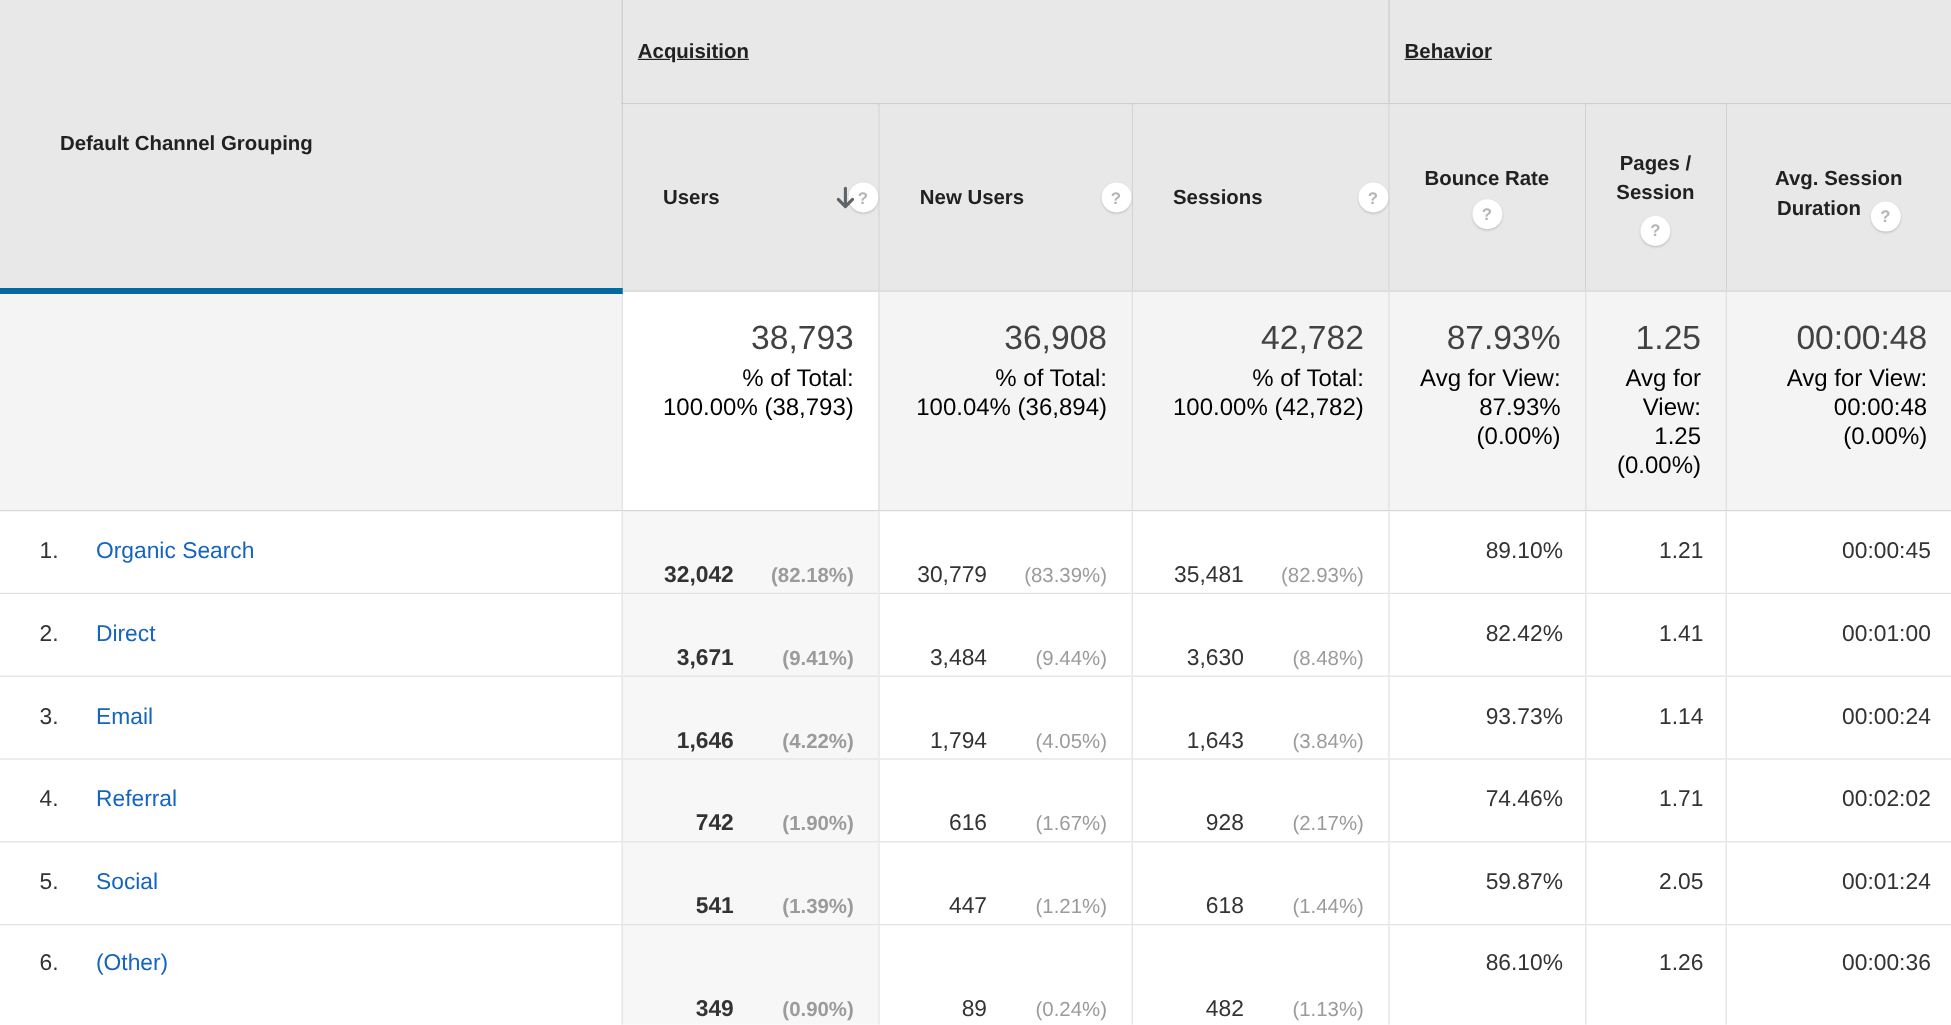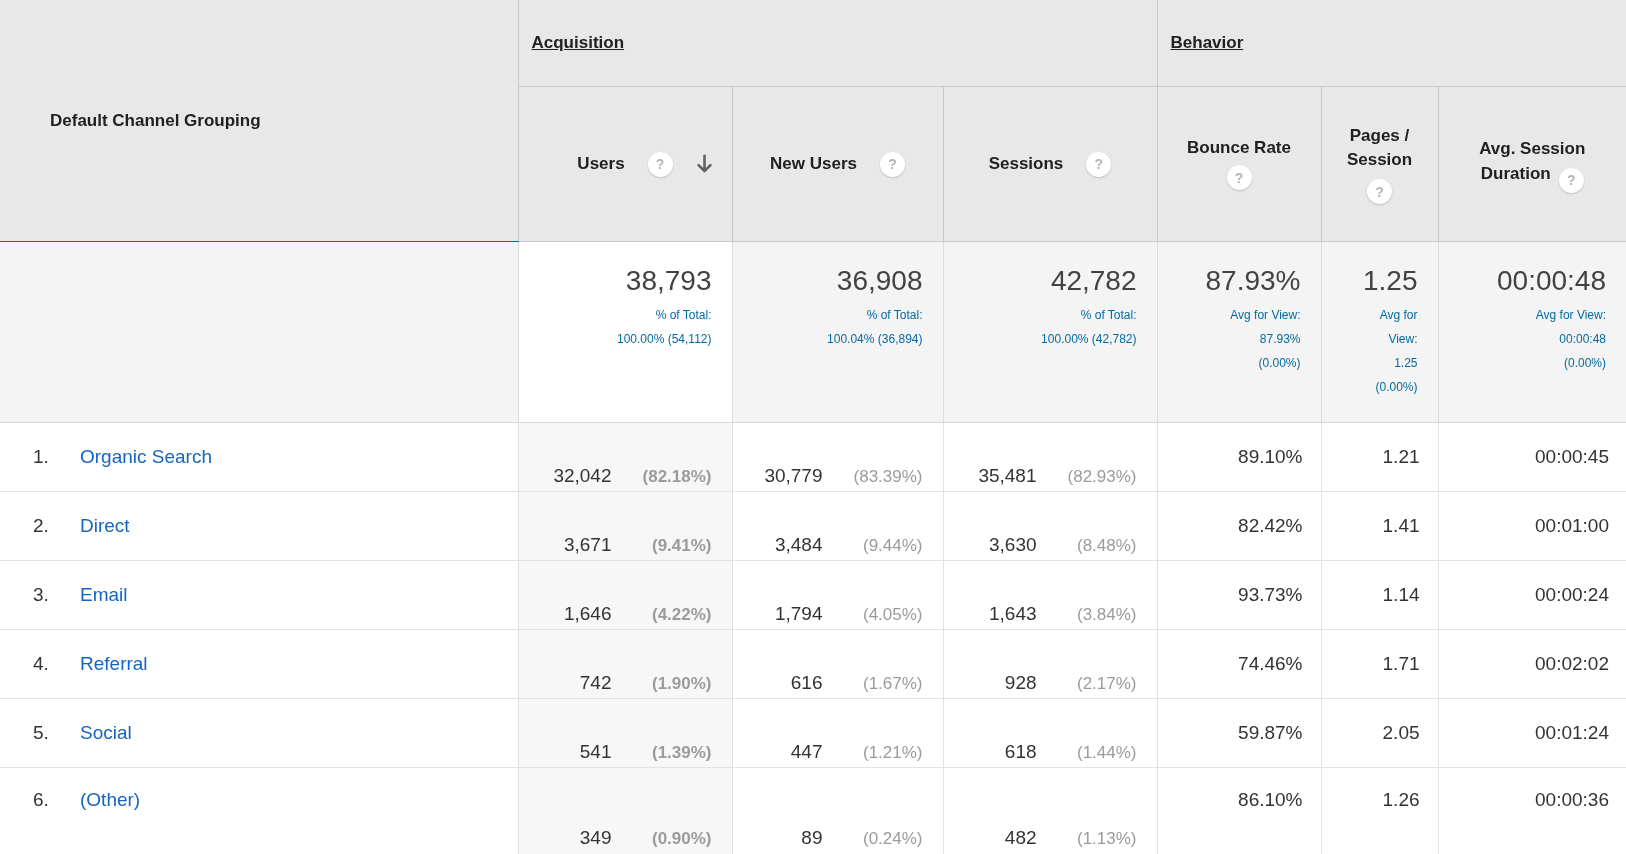--- a/index.html
+++ b/index.html
@@ -7,58 +7,58 @@
   #viewport{width:1626px;height:854px;overflow:hidden;background:#fff;}
   table{border-collapse:collapse;table-layout:fixed;width:1626px;}
   td,th{padding:0;margin:0;}
 
   
   thead th{background:#e8e8e8;color:#212121;font-size:17px;font-weight:700;}
   th.group{height:86px;text-align:left;vertical-align:middle;
            border-left:1px solid #c9c9c9;border-bottom:1px solid #c9c9c9;}
   th.group .glabel{padding-left:13px;display:block;text-decoration:underline;}
   th.rowhead{height:240px;text-align:left;vertical-align:middle;
-             border-bottom:1px solid #0369a1;}
+             border-bottom:5px solid #0369a1;}
   th.rowhead .glabel{padding-left:50px;display:block;}
   th.metric{height:154px;vertical-align:middle;text-align:center;
             border-left:1px solid #c9c9c9;border-bottom:1px solid #c9c9c9;position:relative;}
-  .hflex{display:flex;align-items:center;justify-content:center;gap:23px;}
+  .hflex{display:flex;align-items:center;justify-content:space-between;gap:23px;padding-left:34px;}
   .hstack{display:flex;flex-direction:column;align-items:center;gap:7px;}
   .hwrap{display:inline;line-height:25px;}
   .hwrap .qicon{vertical-align:-6px;margin-left:8px;}
   .qicon{display:inline-flex;align-items:center;justify-content:center;
          width:25px;height:25px;border-radius:50%;background:#fff;
          color:#b5b5b5;font-size:14px;font-weight:700;
          box-shadow:0 1px 2px rgba(0,0,0,0.18);cursor:pointer;flex:0 0 auto;}
   .sort-arrow{position:absolute;right:16px;top:50%;transform:translateY(-50%);line-height:0;}
 
   
   tr.summary td{height:180px;vertical-align:top;background:#f4f4f4;
                 border-left:1px solid #dcdcdc;border-bottom:1px solid #d6d6d6;
                 text-align:right;}
   tr.summary td.first{background:#f4f4f4;border-left:none;}
   tr.summary td.sorted{background:#ffffff;}
   .sumpad{padding:17px 20px 0 0;}
   .sumval{font-size:28px;line-height:44px;color:#424242;}
-  .subline{font-size:12px;line-height:24px;color:#0369a1;}
+  .subline{font-size:20px;line-height:24px;color:#000000;}
 
   
   tr.data td{height:68px;vertical-align:middle;background:#fff;
              border-left:1px solid #e2e2e2;border-bottom:1px solid #e2e2e2;
              font-size:19px;color:#333;}
   tr.data td.ch{border-left:none;}
   tr.data td.sorted{background:#f7f7f7;}
   tr.data.last td{height:94px;vertical-align:top;padding-top:21px;border-bottom:none;}
   td.ch{padding-left:33px;}
   .idx{display:inline-block;width:47px;color:#333;}
   a.chlink{color:#1565c0;text-decoration:none;cursor:pointer;}
   .cellflex{display:flex;justify-content:flex-end;align-items:baseline;padding-right:20px;}
   .val{text-align:right;}
   .pct{display:inline-block;width:100px;text-align:right;font-size:17px;color:#9b9b9b;margin-top:40px;}
-  td.sorted .val{font-weight:400;}
+  td.sorted .val{font-weight:700;}
   td.sorted .pct{font-weight:700;}
   td.num{text-align:right;padding-right:18px;}
   td.num.dur{padding-right:17px;}
 </style>
 </head>
 <body>
 
 <div id="viewport">
 <table>
   <colgroup>
@@ -125,21 +125,21 @@
       </th>
     </tr>
   </thead>
   <tbody>
     <tr class="summary">
       <td class="first"></td>
       <td class="sorted">
         <div class="sumpad">
           <div class="sumval">38,793</div>
           <div class="subline">% of Total:</div>
-          <div class="subline">100.00% (54,112)</div>
+          <div class="subline">100.00% (38,793)</div>
         </div>
       </td>
       <td>
         <div class="sumpad">
           <div class="sumval">36,908</div>
           <div class="subline">% of Total:</div>
           <div class="subline">100.04% (36,894)</div>
         </div>
       </td>
       <td>

